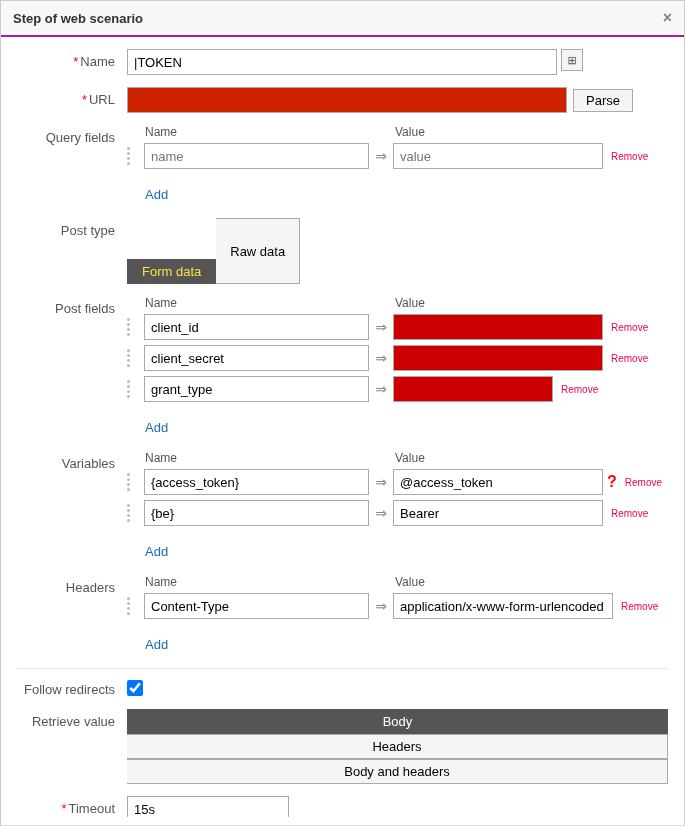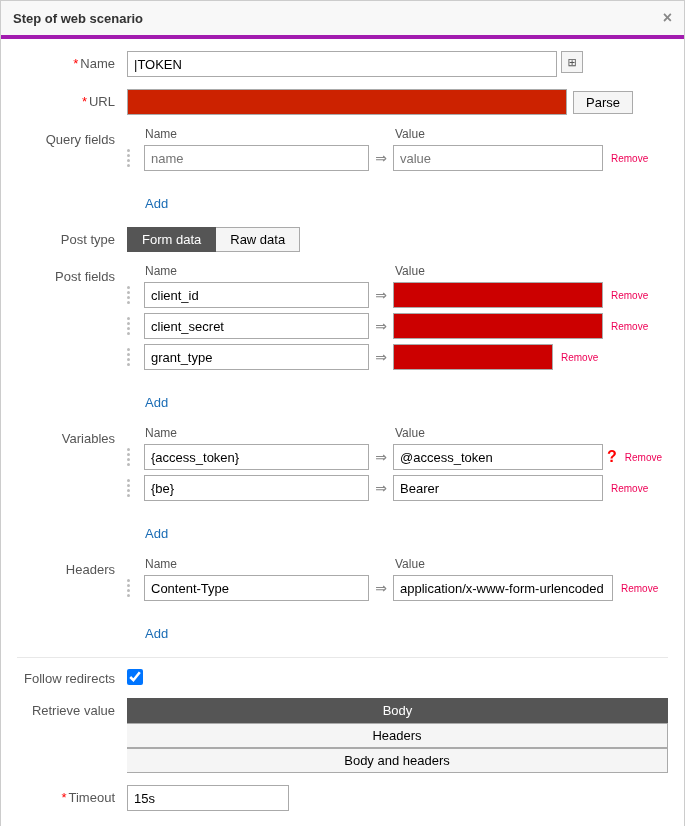--- a/index.html
+++ b/index.html
@@ -10,21 +10,21 @@
       color: #333;
     }
     .dialog {
       width: 685px;
       background: #fff;
       border: 1px solid #ccc;
       position: relative;
     }
     .dialog-title {
       background: #f8f8f8;
-      border-bottom: 4px solid #a21caf;
+      border-bottom: 2px solid #a21caf;
       padding: 8px 12px;
       font-size: 13px;
       font-weight: bold;
       color: #333;
       display: flex;
       justify-content: space-between;
       align-items: center;
     }
     .dialog-body {
       padding: 12px 16px;
@@ -151,41 +151,42 @@
       color: #e05;
       cursor: pointer;
       font-size: 10px;
       text-decoration: none;
     }
     .add-link {
       color: #1a6cb5;
       cursor: pointer;
       text-decoration: none;
       font-size: 13px;
-      margin-top: 20px;
+      margin-top: 13px;
       display: inline-block;
       padding-left: 18px;
     }
 
     
     .post-type-row {
       display: flex;
       gap: 0;
     }
     .post-type-btn {
       padding: 4px 14px;
       border: 1px solid #aaa;
       background: #f5f5f5;
       cursor: pointer;
       font-size: 13px;
     }
     .post-type-btn.active {
       background: #555;
-      color: #ffffff;
+      color: #fde047;
       border-color: #555;
+      margin-top: 41px;
     }
     .post-type-btn:not(:first-child) { border-left: none; }
 
     
     .retrieve-btn {
       padding: 4px 14px;
       border: 1px solid #aaa;
       background: #f5f5f5;
       cursor: pointer;
       font-size: 13px;

